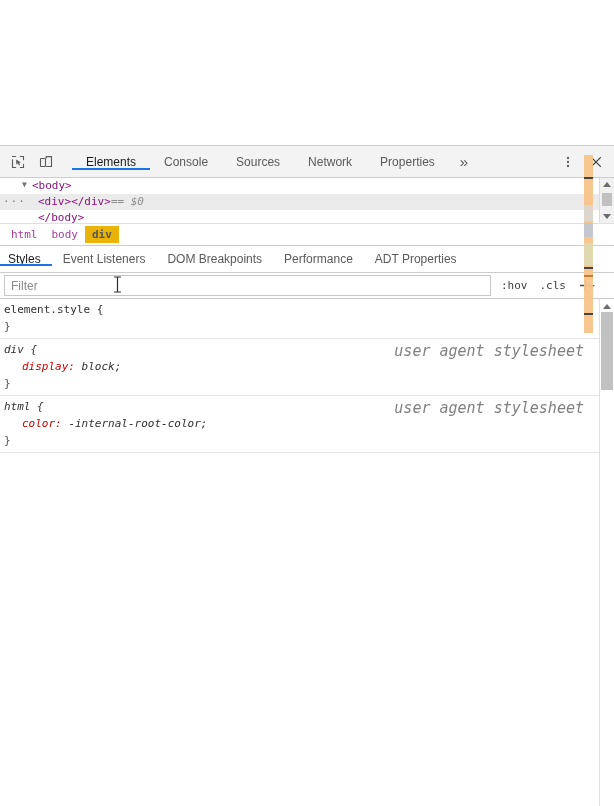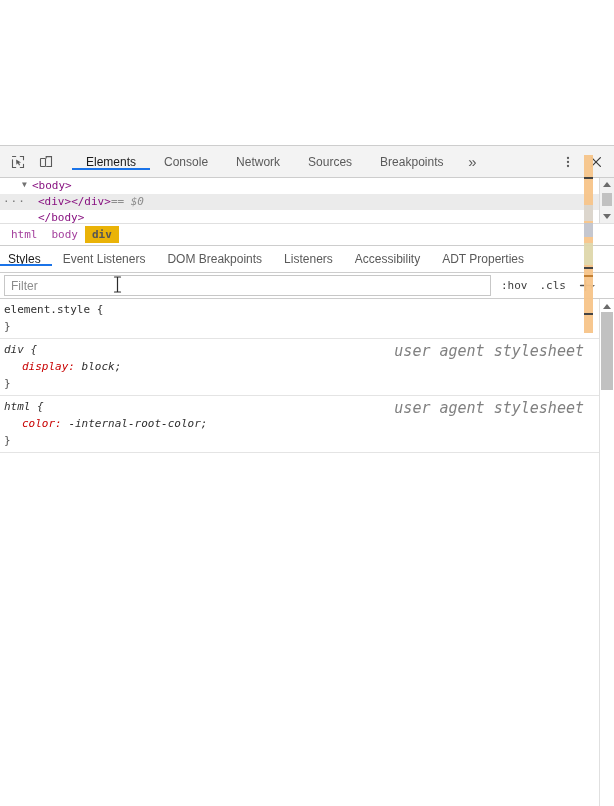--- a/index.html
+++ b/index.html
@@ -439,27 +439,27 @@
       <div class="toolbar-sep"></div>
 
       <div class="tabs">
         <div class="tab active">
           <span>Elements</span>
         </div>
         <div class="tab">
           <span>Console</span>
         </div>
         <div class="tab">
+          <span>Sources</span>
+        </div>
+        <div class="tab">
           <span>Network</span>
         </div>
         <div class="tab">
-          <span>Sources</span>
-        </div>
-        <div class="tab">
-          <span>Breakpoints</span>
+          <span>Properties</span>
         </div>
         <div class="tab-more">
           <span>»</span>
         </div>
       </div>
 
       <div class="toolbar-right">
         <div class="toolbar-vsep"></div>
         <div class="icon-btn">
           <svg width="14" height="14" viewBox="0 0 14 14" aria-hidden="true">
@@ -512,24 +512,21 @@
       <div class="stab active">
         <span>Styles</span>
       </div>
       <div class="stab">
         <span>Event Listeners</span>
       </div>
       <div class="stab">
         <span>DOM Breakpoints</span>
       </div>
       <div class="stab">
-        <span>Listeners</span>
-      </div>
-      <div class="stab">
-        <span>Accessibility</span>
+        <span>Performance</span>
       </div>
       <div class="stab">
         <span>ADT Properties</span>
       </div>
     </div>
 
     <div class="filter-bar">
       <input class="filter-input" type="text" placeholder="Filter" style="">
       <div class="pseudo-btn">:hov</div>
       <div class="pseudo-btn">.cls</div>

